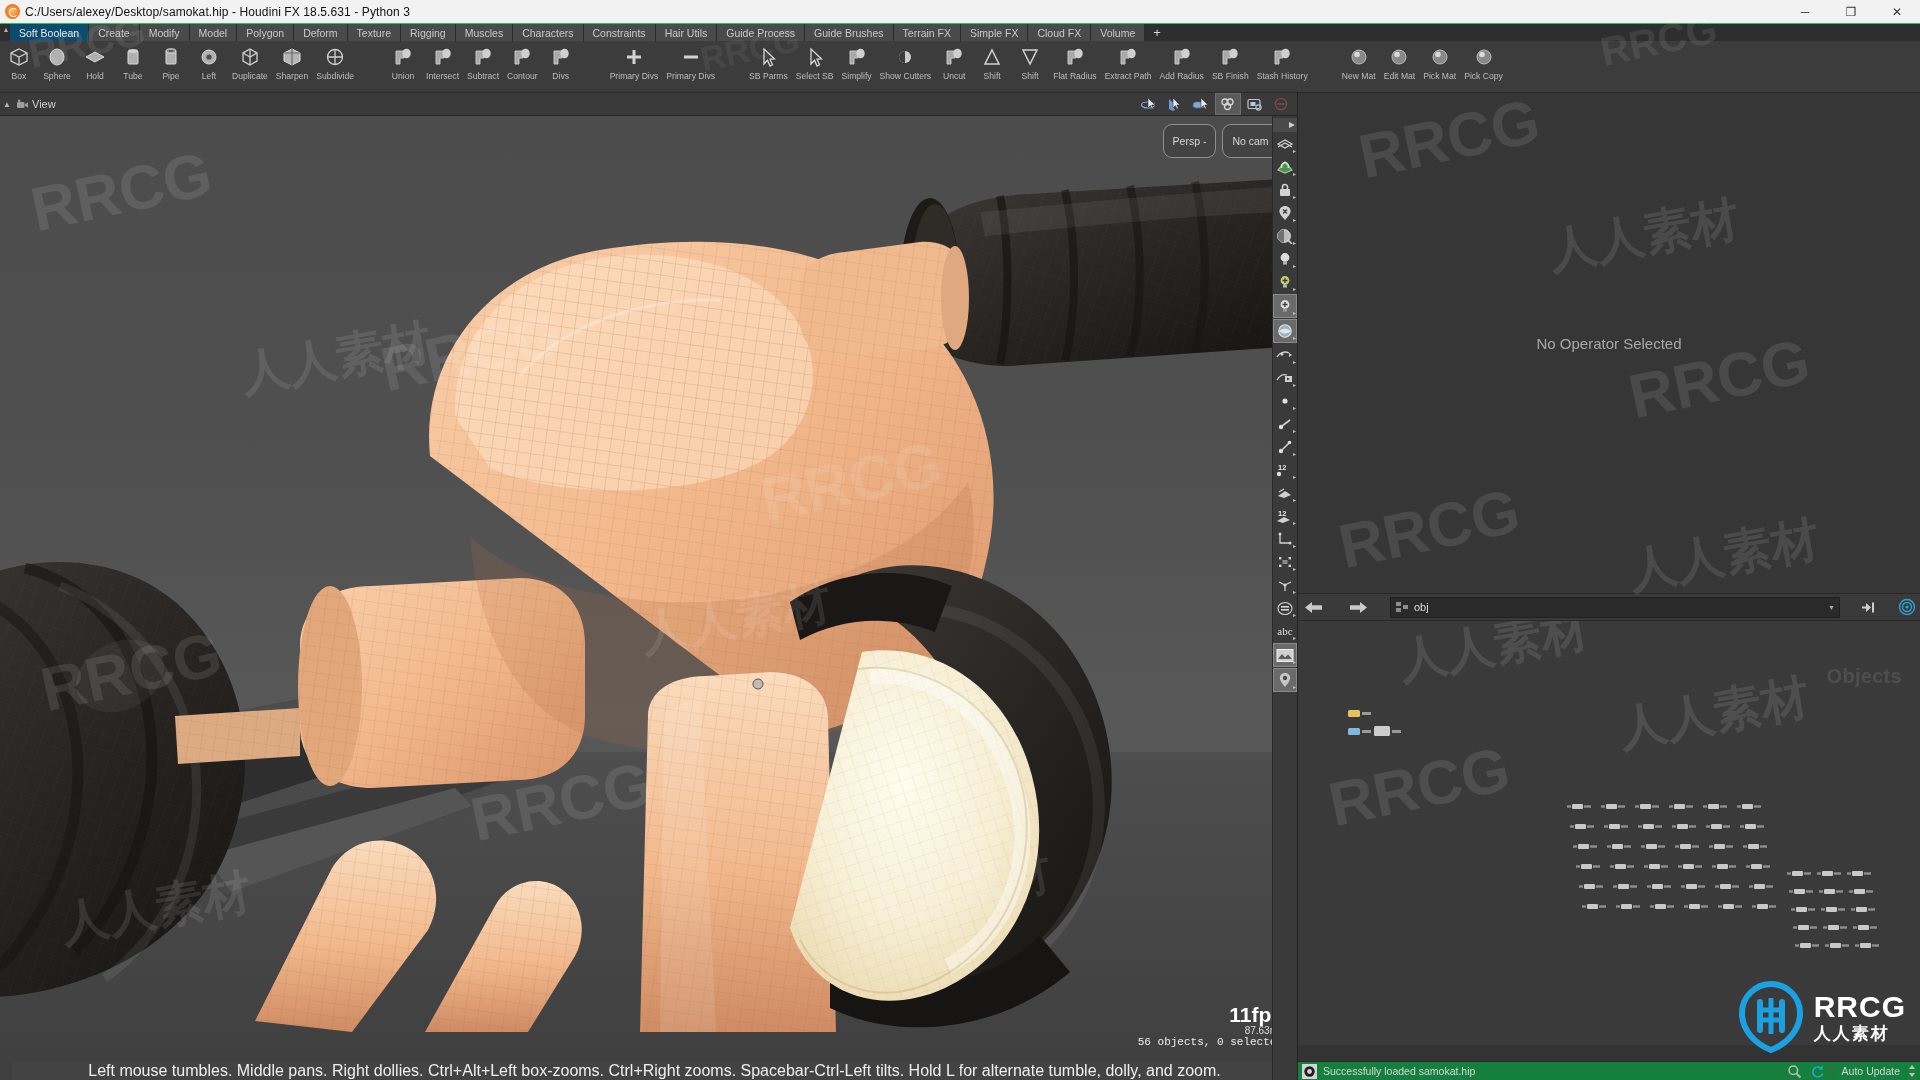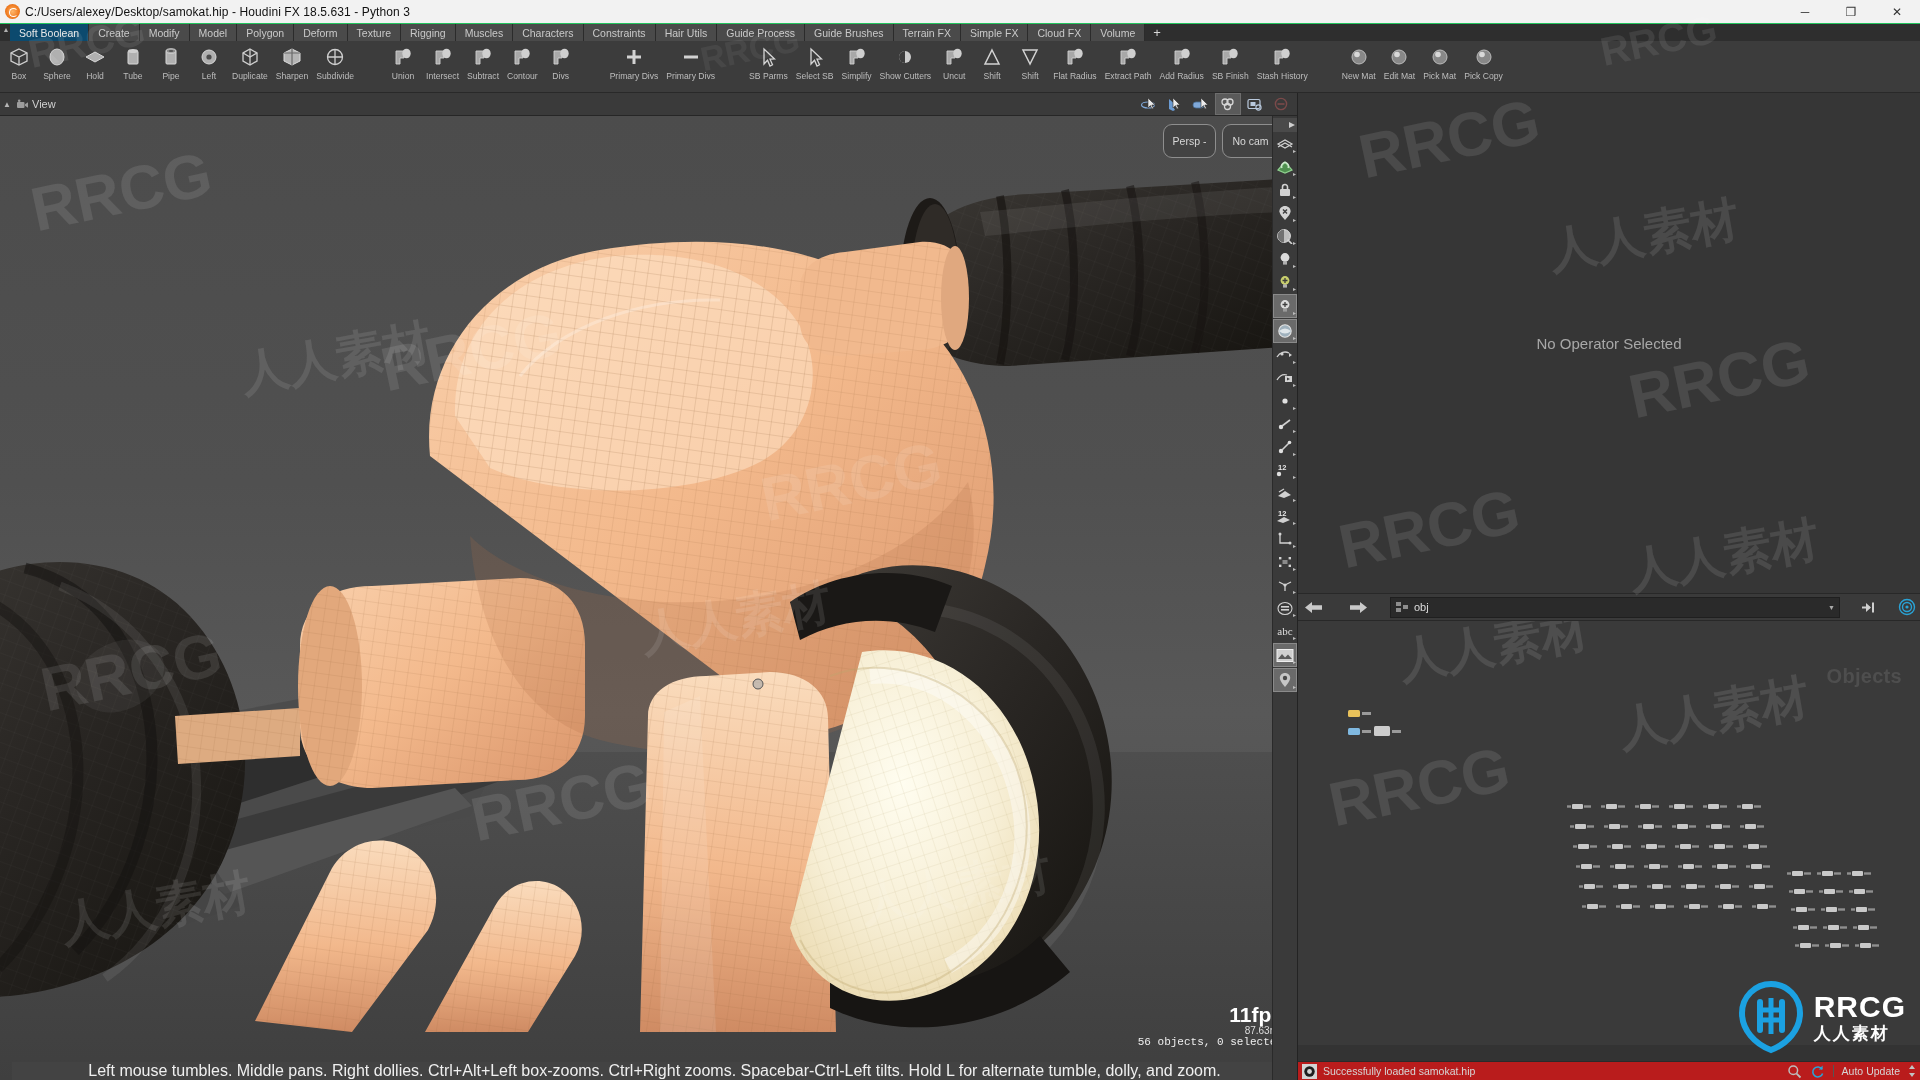--- a/index.html
+++ b/index.html
@@ -96,21 +96,21 @@
   .net-top{height:26px;background:#3a3a3a;display:flex;align-items:center;gap:20px;
            padding:0 4px;border-top:1px solid #282828;border-bottom:1px solid #282828;}
   .navarrow{font-size:15px;color:#cfcfcf;padding:0 2px;}
   .pathbox{flex:1 1 auto;height:19px;background:#2a2a2a;border:1px solid #1f1f1f;
            display:flex;align-items:center;padding:0 4px;gap:5px;}
   .pathtxt{font-size:11px;color:#dcdcdc;}
   .pathcaret{margin-left:auto;font-size:7px;color:#aaa;}
   .network{flex:1 1 auto;position:relative;background:#3a3a3a;overflow:hidden;}
   .net-label{position:absolute;right:18px;top:44px;font-size:20px;color:#4e4e4e;
              font-weight:bold;letter-spacing:.3px;}
-  .statusbar{height:18px;background:#b91c1c;display:flex;align-items:center;gap:6px;
+  .statusbar{height:18px;background:#15803d;display:flex;align-items:center;gap:6px;
              padding:0 4px;border-top:1px solid #2a2a2a;flex:0 0 auto;margin-top:16px;}
   .statusmsg{font-size:10.5px;color:#d6d6d6;}
   .autoupd{margin-left:auto;display:flex;align-items:center;gap:8px;}
   .autoupd .txt{font-size:10.5px;color:#d6d6d6;border-left:1px solid #555;padding-left:8px;}
 
   
   .wm{position:absolute;pointer-events:none;user-select:none;z-index:6;
       color:rgba(255,255,255,.10);font-weight:bold;white-space:nowrap;}
   .wm.dark{color:rgba(255,255,255,.085);}
   .wmlogo{position:absolute;right:14px;bottom:26px;z-index:30;display:flex;

